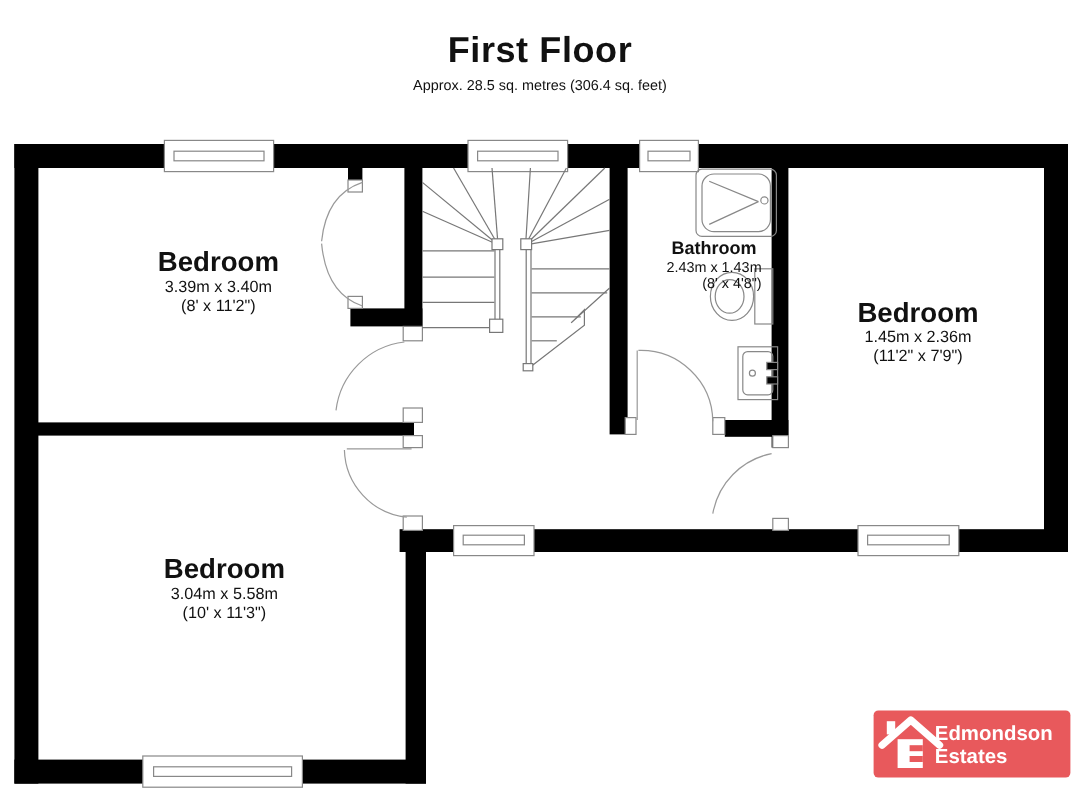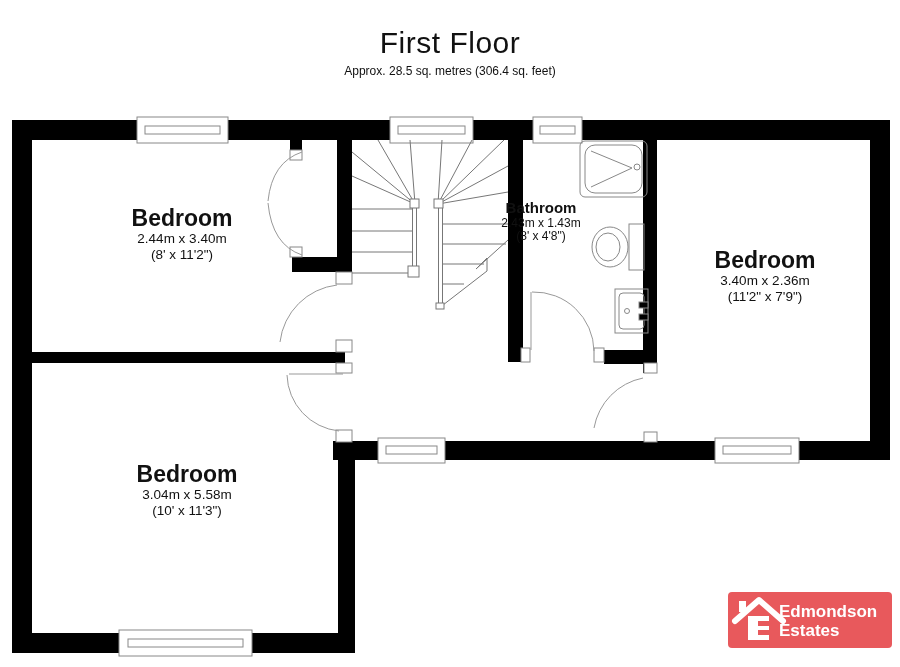--- a/index.html
+++ b/index.html
@@ -1,28 +1,28 @@
 <!DOCTYPE html>
 <html><head>
 <meta charset="utf-8">
 <style>
   html,body{margin:0;padding:0;background:#ffffff;}
   #canvas{
     position:relative;width:900px;height:667px;background:#ffffff;overflow:hidden;
     font-family:"Liberation Sans", sans-serif;color:#111;
   }
   .hdr{position:absolute;left:0;top:0;width:900px;text-align:center;}
-  .hdr .title{margin-top:26px;font-size:30px;font-weight:normal;letter-spacing:.5px;}
+  .hdr .title{margin-top:26px;font-size:30px;font-weight:bold;letter-spacing:.5px;}
   .hdr .subtitle{margin-top:4px;font-size:12px;font-weight:400;}
   svg{position:absolute;left:0;top:0;}
   .room-label{position:absolute;transform:translateX(-50%);text-align:center;white-space:nowrap;}
   .room-label .rname{font-size:23px;font-weight:bold;line-height:1.1;}
   .room-label .rdim{font-size:13.5px;line-height:1.15;}
   .room-label.small .rname{font-size:15px;}
-  .room-label.small .rdim{font-size:12px;}
+  .room-label.small .rdim{font-size:12px;text-align:right;}
 </style>
 </head>
 <body>
 
 <div id="canvas">
 
   <div class="hdr">
     <div class="title">First Floor</div>
     <div class="subtitle">Approx. 28.5 sq. metres (306.4 sq. feet)</div>
   </div>
@@ -174,33 +174,33 @@
         <rect x="758" y="621" width="11" height="5" fill="#e8595c"></rect>
         <rect x="758" y="630" width="11" height="5" fill="#e8595c"></rect>
       </g>
       <text x="779" y="617" font-size="17" font-weight="bold" fill="#ffffff">Edmondson</text>
       <text x="779" y="636" font-size="17" font-weight="bold" fill="#ffffff">Estates</text>
     </g>
   </svg>
 
   <div class="room-label" style="left:182px;top:206px;">
     <div class="rname">Bedroom</div>
-    <div class="rdim">2.44m x 3.40m</div>
+    <div class="rdim">3.39m x 3.40m</div>
     <div class="rdim">(8' x 11'2")</div>
   </div>
 
-  <div class="room-label small" style="left:541px;top:200px;">
+  <div class="room-label small" style="left:595px;top:200px;">
     <div class="rname">Bathroom</div>
     <div class="rdim">2.43m x 1.43m</div>
     <div class="rdim">(8' x 4'8")</div>
   </div>
 
   <div class="room-label" style="left:765px;top:248px;">
     <div class="rname">Bedroom</div>
-    <div class="rdim">3.40m x 2.36m</div>
+    <div class="rdim">1.45m x 2.36m</div>
     <div class="rdim">(11'2" x 7'9")</div>
   </div>
 
   <div class="room-label" style="left:187px;top:462px;">
     <div class="rname">Bedroom</div>
     <div class="rdim">3.04m x 5.58m</div>
     <div class="rdim">(10' x 11'3")</div>
   </div>
 
 </div>

